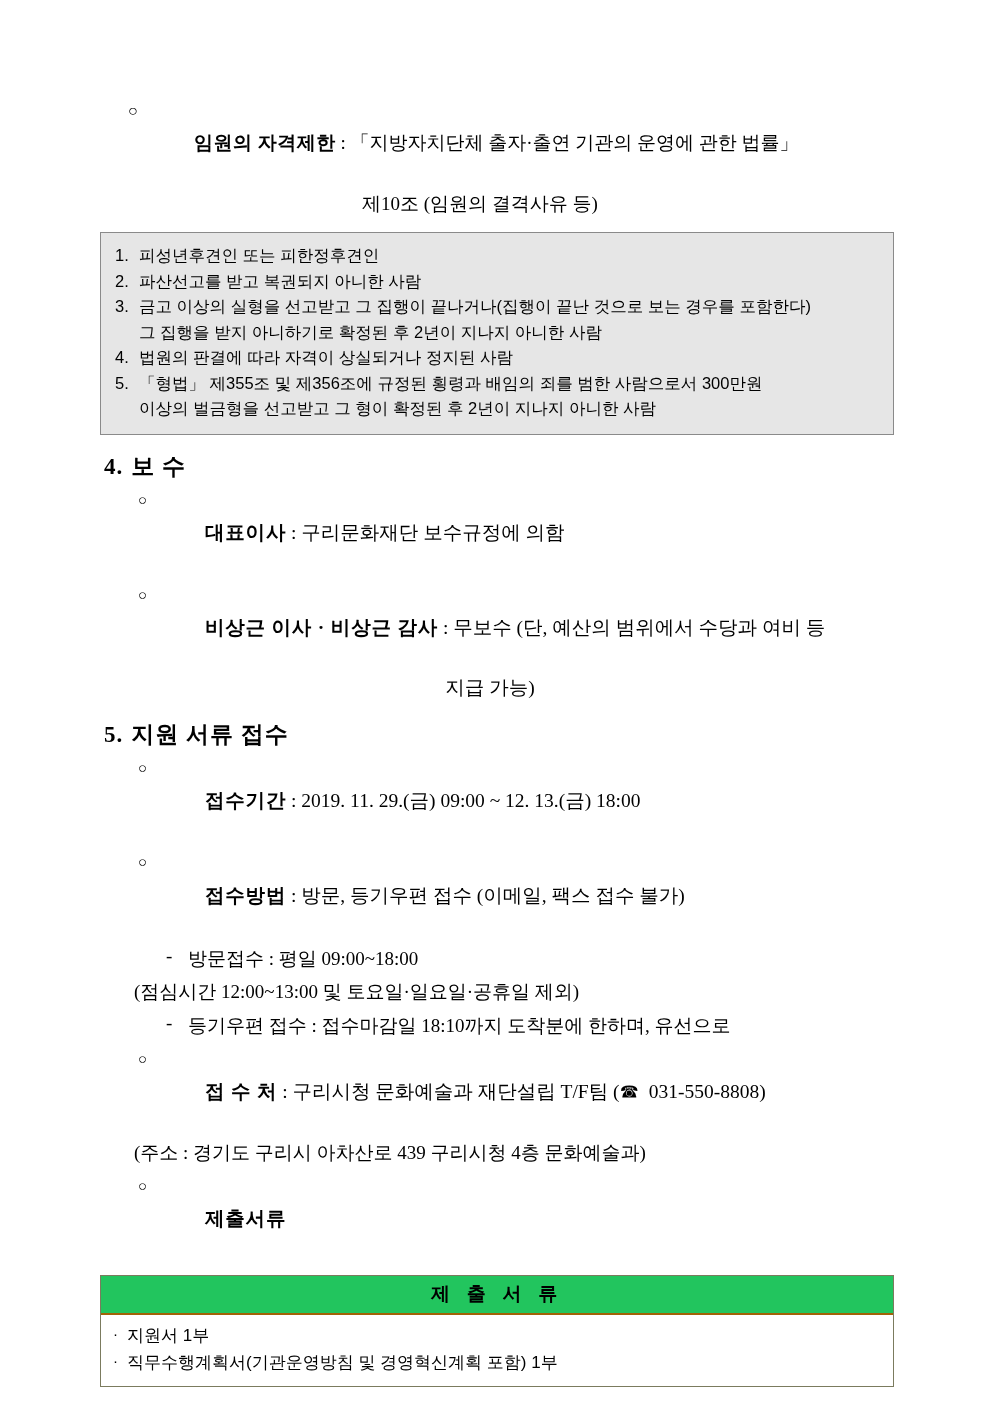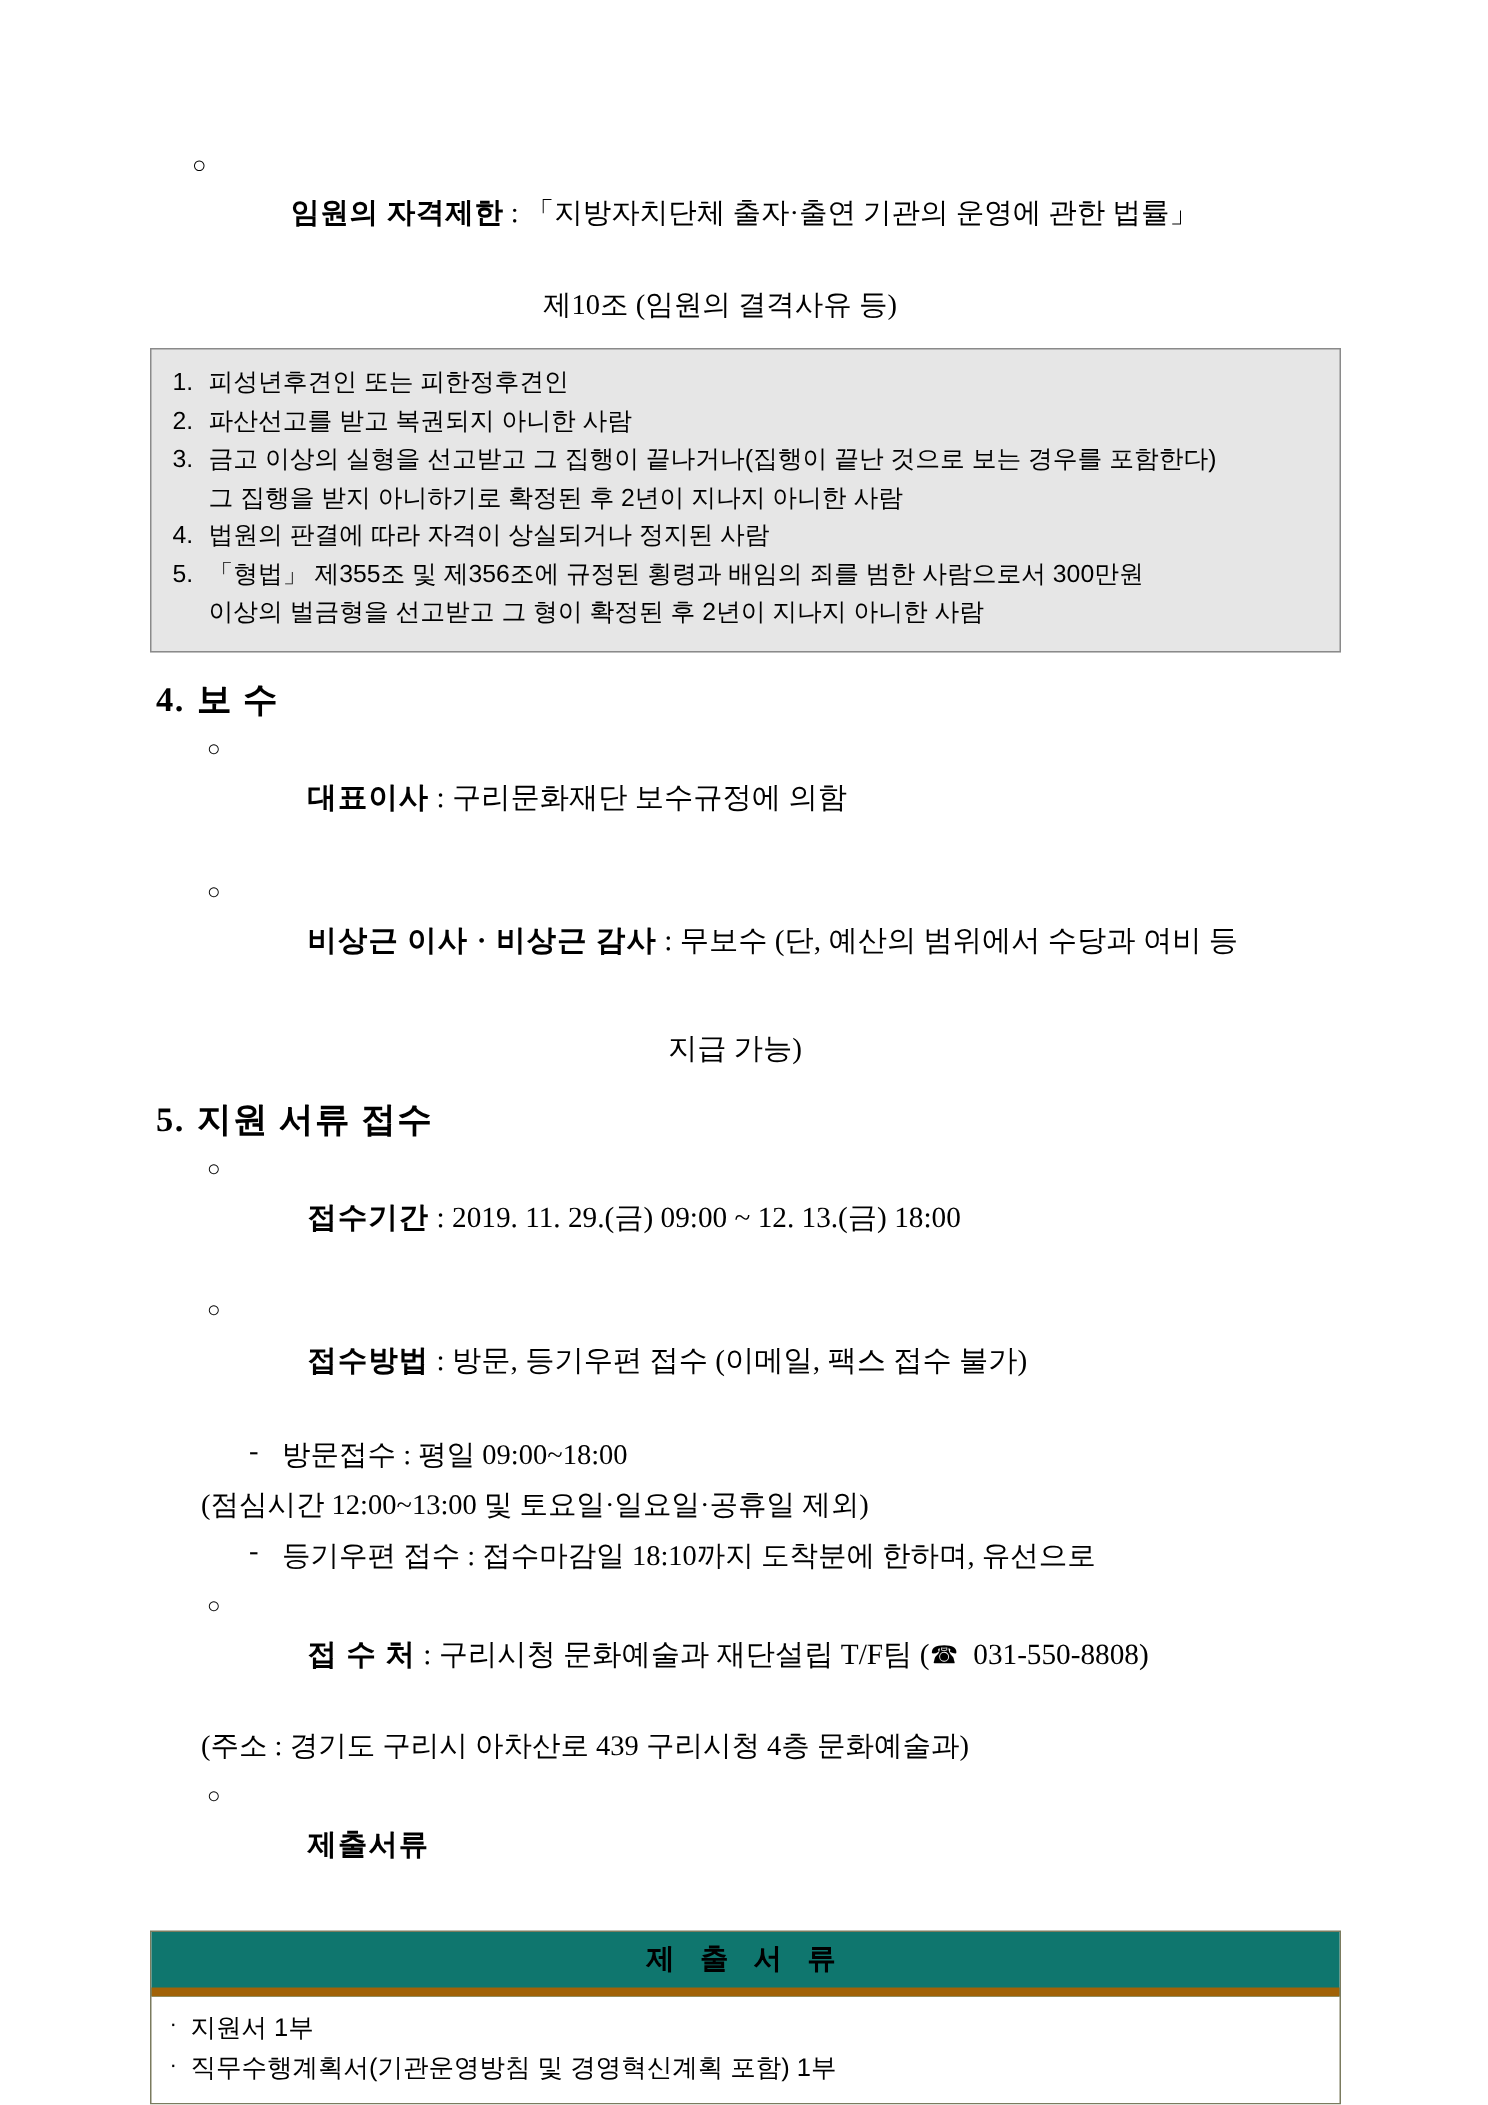--- a/index.html
+++ b/index.html
@@ -111,21 +111,21 @@
     font-size: 15px;
     padding-top: 3px;
   }
   .item .label {
     font-weight: bold;
     letter-spacing: 0.8px;
   }
   .item .cont-center {
     text-align: center;
     margin-right: 60px;
-    margin-top: 14px;
+    margin-top: 2px;
   }
   .sub-item {
     margin-left: 76px;
     font-size: 19px;
     margin-top: 6px;
     display: flex;
     align-items: flex-start;
   }
   .sub-item .dash {
     flex: 0 0 22px;
@@ -145,22 +145,22 @@
   }
 
   
   .docs-table {
     margin-top: 12px;
     margin-left: 10px;
     margin-right: 8px;
     border: 1px solid #7b7b5e;
   }
   .docs-head {
-    background: #0f766e;
-    border-bottom: 6px solid #a16207;
+    background: #22c55e;
+    border-bottom: 2px solid #a16207;
     text-align: center;
     font-size: 19px;
     font-weight: bold;
     letter-spacing: 6px;
     padding: 5px 0 6px 0;
     font-family: "Liberation Serif", serif;
   }
   .docs-body {
     padding: 7px 12px 9px 12px;
     font-family: "Liberation Sans", "DejaVu Sans", sans-serif;

